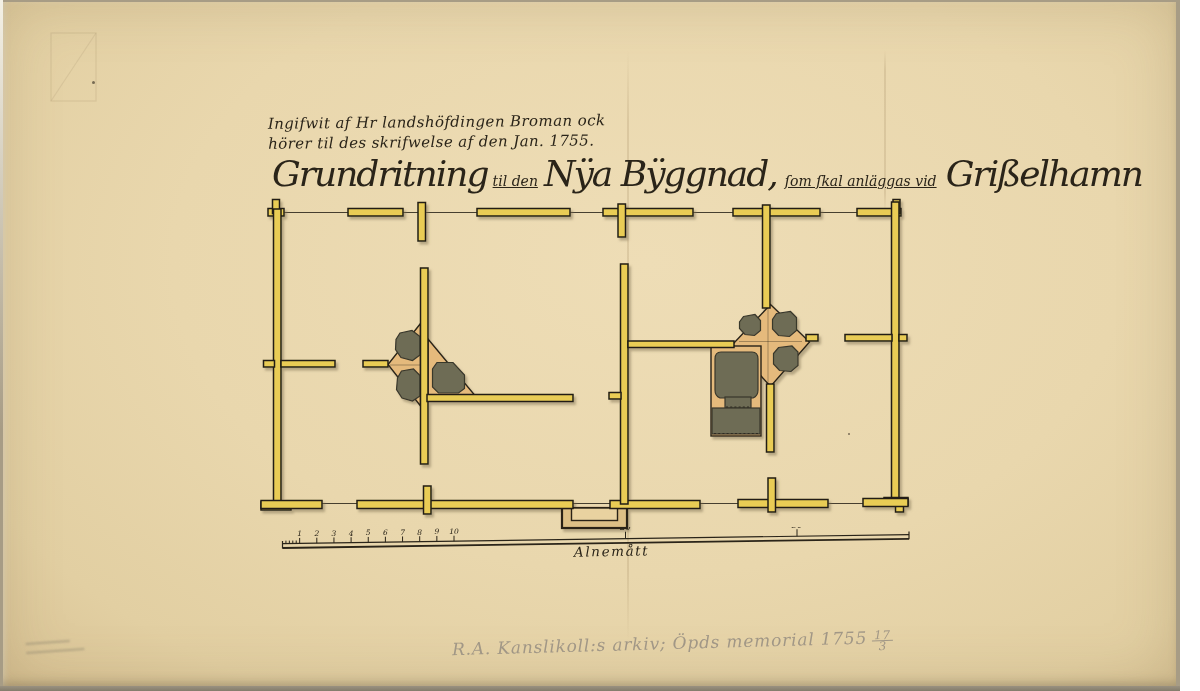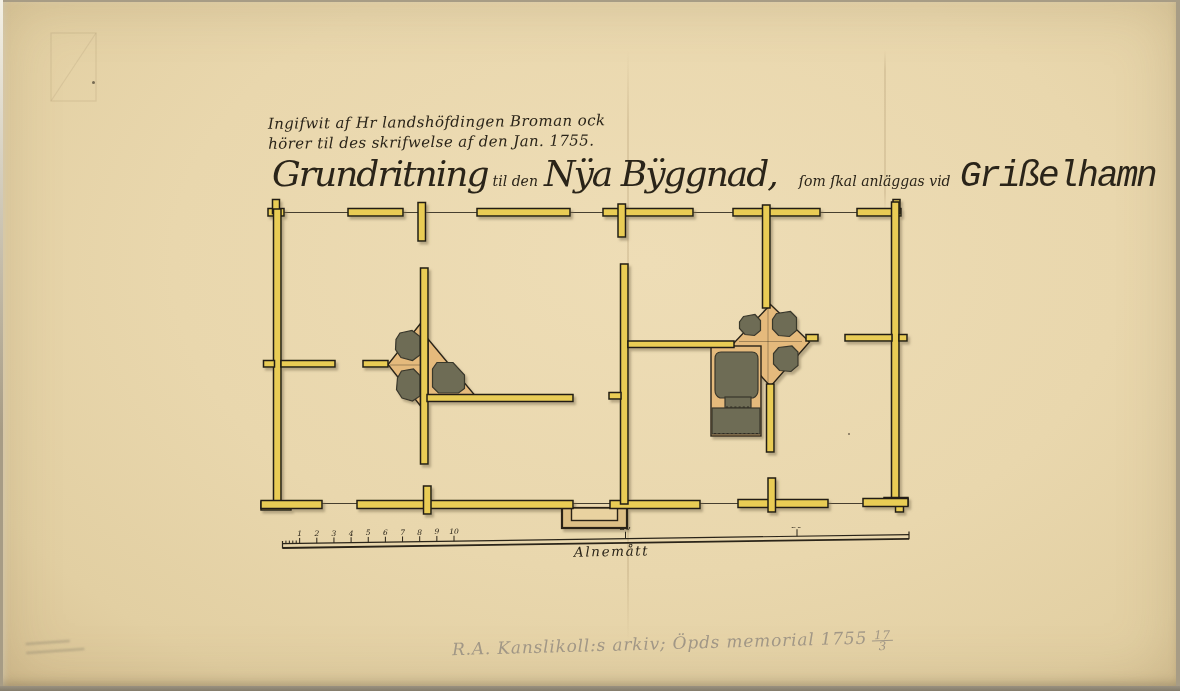--- a/index.html
+++ b/index.html
@@ -16,21 +16,21 @@
          background:linear-gradient(to bottom,#9a9180,#837c6b);}
   .crease{position:absolute;width:2px;pointer-events:none;
          background:linear-gradient(to bottom,rgba(150,124,84,0),rgba(150,124,84,.20) 12%,rgba(150,124,84,.20) 88%,rgba(150,124,84,0));}
   .speck{position:absolute;width:3px;height:3px;border-radius:50%;background:rgba(60,50,38,.65);}
   
   #note{position:absolute;left:268px;top:112px;color:var(--c-ink);
         font:italic 15px/20px "DejaVu Serif",serif;letter-spacing:.4px;transform:rotate(-.6deg);}
   
   #title{position:absolute;left:272px;top:153px;white-space:nowrap;color:var(--c-ink);}
   #title .tl{font:italic 36px "DejaVu Serif",serif;letter-spacing:-2px;}
-  #title .ts{font:italic 14px "DejaVu Serif",serif;letter-spacing:0;}
+  #title .ts{font:italic 14px "DejaVu Serif",serif;letter-spacing:0;text-decoration:underline;}
   
   #plan{position:absolute;left:250px;top:190px;}
   .thin{stroke:var(--c-ink);stroke-width:1.1;opacity:.85;}
   .seam{stroke:var(--c-ink);stroke-width:.7;opacity:.5;}
   .dotted{stroke:#2e2b22;stroke-width:1.2;stroke-dasharray:2,2.2;fill:none;}
   .wallgrp rect{fill:var(--c-wall);stroke:var(--c-wall-stroke);stroke-width:1.5;}
   .masonry{fill:var(--c-masonry);stroke:var(--c-ink);stroke-width:1.4;}
   .hearth{fill:var(--c-hearth);stroke:var(--c-hearth-stroke);stroke-width:1.2;}
   .porch-outer{fill:#ddbf86;stroke:var(--c-ink);stroke-width:2.2;}
   .porch-inner{fill:#e9d2a0;stroke:var(--c-ink);stroke-width:1.4;}
@@ -74,22 +74,22 @@
 
   <div id="note">
     <div>Ingifwit af Hr landshöfdingen Broman ock</div>
     <div>hörer til des skrifwelse af den  Jan. 1755.</div>
   </div>
 
   <div id="title">
     <span class="tl">Grundritning</span>
     <span class="ts">til den</span>
     <span class="tl" style="margin-left:1px;">Nÿa Bÿggnad,</span>
-    <span class="ts" style="margin-left:17px;">ſom ſkal anläggas vid</span>
-    <span class="tl" style="margin-left:4px;font-family:Liberation Mono, monospace;">Grißelhamn</span>
+    <span class="ts" style="margin-left:3px;">ſom ſkal anläggas vid</span>
+    <span class="tl" style="margin-left:4px;">Grißelhamn</span>
   </div>
 
   <svg id="plan" width="680" height="350" viewBox="250 190 680 350">
     <defs>
       <filter id="ws" x="-5%" y="-5%" width="112%" height="115%">
         <feDropShadow dx="2.2" dy="2.8" stdDeviation="1.1" flood-color="#7e6f52" flood-opacity="0.5"></feDropShadow>
       </filter>
     </defs>
 
     <g>

